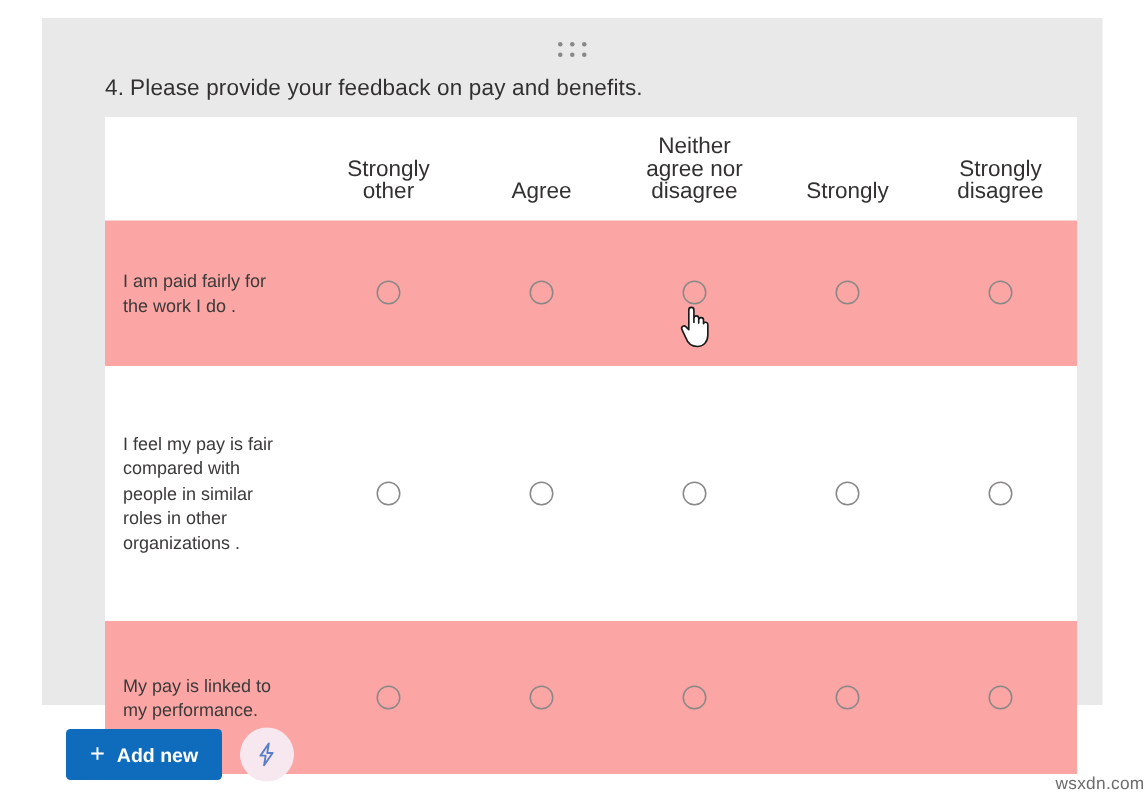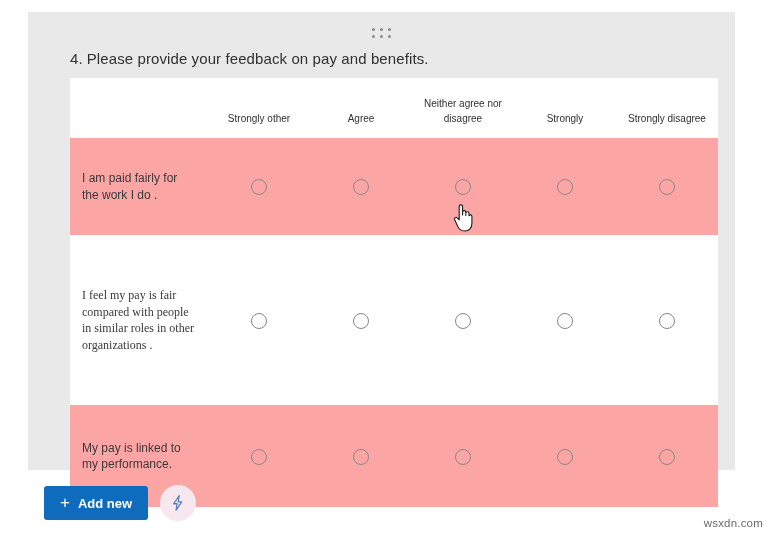--- a/index.html
+++ b/index.html
@@ -67,21 +67,21 @@
     background: #ffffff;
     border-collapse: collapse;
     table-layout: fixed;
   }
   #matrix-table col.stmt { width: 138px; }
   #matrix-table col.opt  { width: 102px; }
 
   #matrix-table thead th {
     background: #ffffff;
     font-weight: normal;
-    font-size: 10px;
+    font-size: 15px;
     color: #323130;
     line-height: 15px;
     text-align: center;
     vertical-align: bottom;
     padding: 12px 6px 12px 6px;
     height: 60px;
     box-sizing: border-box;
   }
   #matrix-table thead th.corner { padding: 0; }
 
@@ -108,21 +108,21 @@
     width: 16px;
     height: 16px;
     border: 1px solid #8a8886;
     border-radius: 50%;
     background: transparent;
     box-sizing: border-box;
     vertical-align: middle;
   }
 
   .row-h1 td { height: 73px; }
-  .row-h2 td { height: 146px; font-family: Liberation Serif, serif; }
+  .row-h2 td { height: 146px; }
   .row-h3 td { height: 78px; }
 
   
   #pointer-cursor {
     position: absolute;
     left: 452px;
     top: 203px;
     width: 22px;
     height: 30px;
     pointer-events: none;

